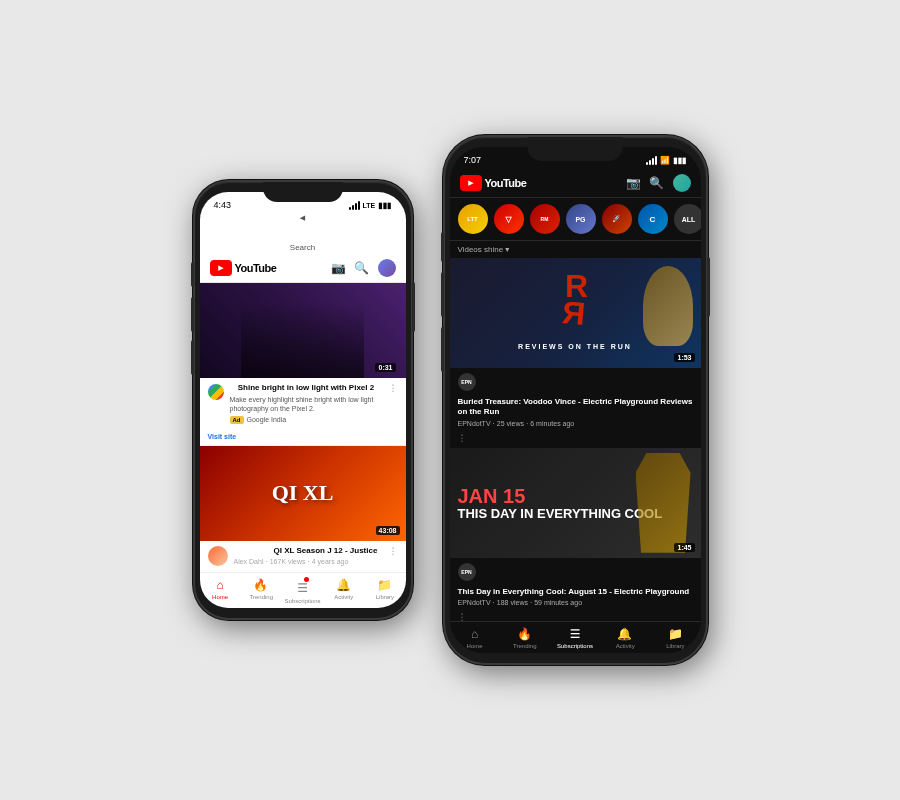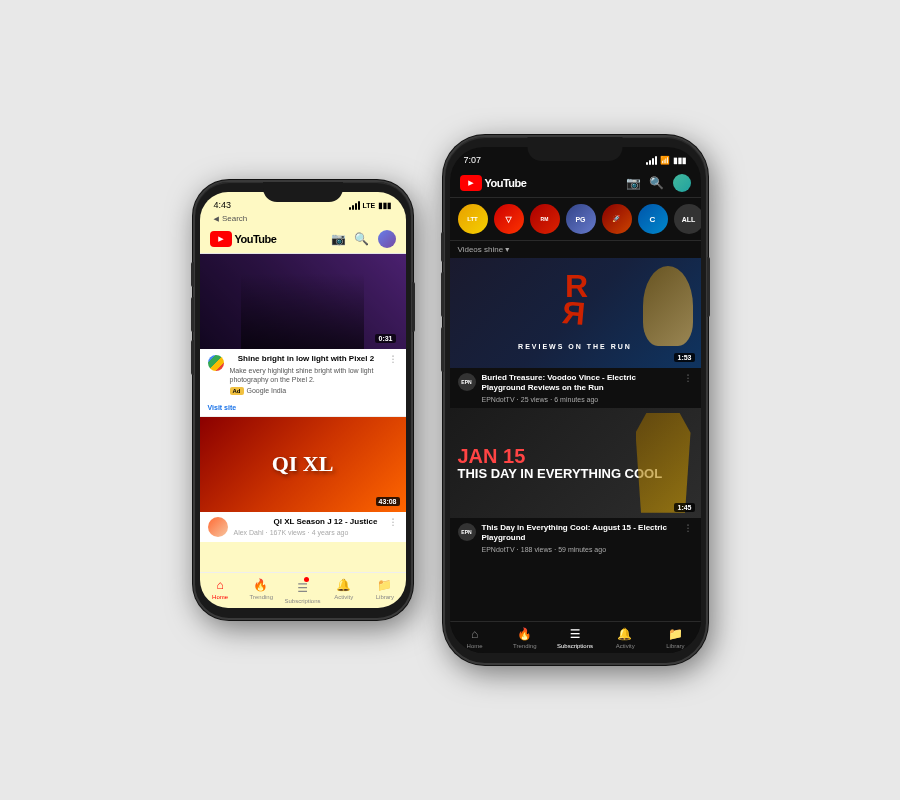--- a/index.html
+++ b/index.html
@@ -29,21 +29,21 @@
       align-items: center;
     }
     .phone-frame.large {
       width: 265px;
       height: 530px;
       border-radius: 42px;
     }
     .phone-screen {
       width: calc(100% - 10px);
       height: calc(100% - 20px);
-      background: #fef9c3;
+      background: #ffffff;
       border-radius: 28px;
       overflow: hidden;
       margin-top: 10px;
       display: flex;
       flex-direction: column;
       position: relative;
     }
     .phone-frame.large .phone-screen {
       border-radius: 34px;
     }
@@ -86,21 +86,22 @@
     .signal-bars { display: flex; align-items: flex-end; gap: 1px; }
     .signal-bar { width: 2px; background: currentColor; border-radius: 1px; }
 
     
     .sub-status {
       font-size: 8px;
       color: #555;
       padding: 0 14px 2px;
       display: flex;
       align-items: center;
-      gap: 3px;
+      gap: 21px;
+      flex-direction: column;
     }
     .sub-status .arrow { font-size: 7px; }
 
     
     .yt-header {
       display: flex;
       align-items: center;
       padding: 5px 10px;
       border-bottom: 1px solid #e5e5e5;
       flex-shrink: 0;
@@ -211,20 +212,21 @@
     
     .video-card {
       flex-shrink: 0;
       background: #fff;
     }
     .video-card.dark { background: #0f0f0f; }
     .video-info {
       display: flex;
       padding: 5px 8px;
       gap: 6px;
+      flex-direction: column;
     }
     .video-meta { flex: 1; }
     .video-title {
       font-size: 8px;
       font-weight: 600;
       line-height: 1.3;
       color: #fff;
       margin-bottom: 2px;
     }
     .video-title.light { color: #000; margin-left: 40px; }

